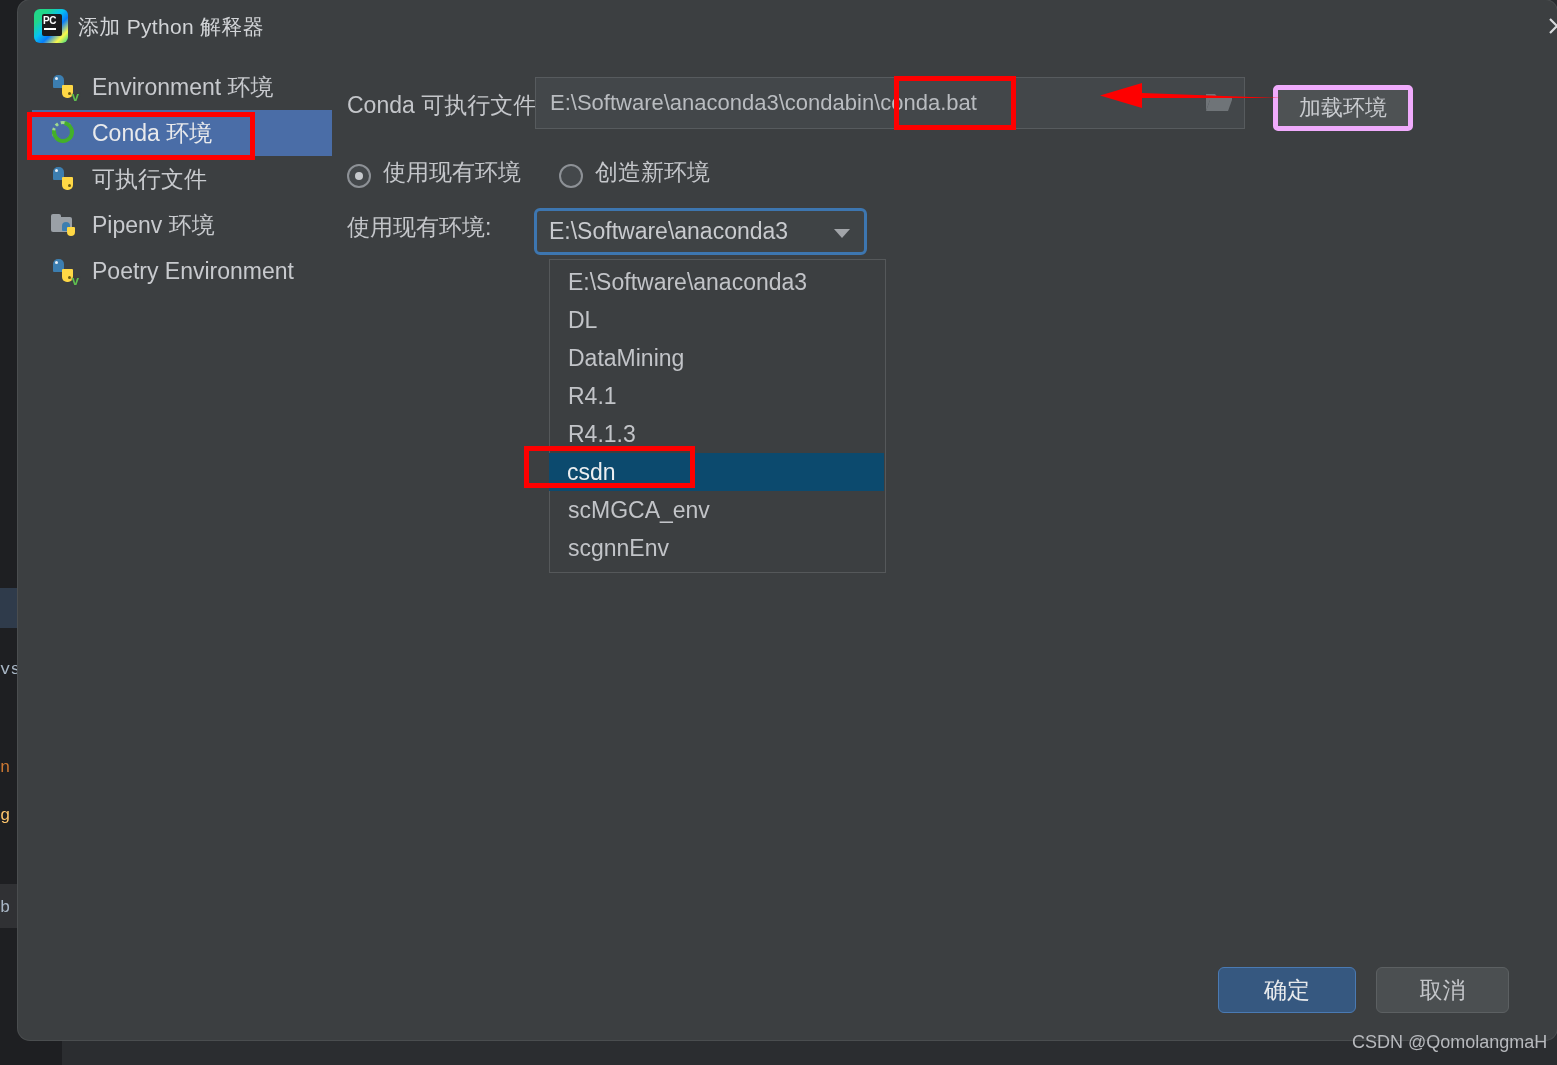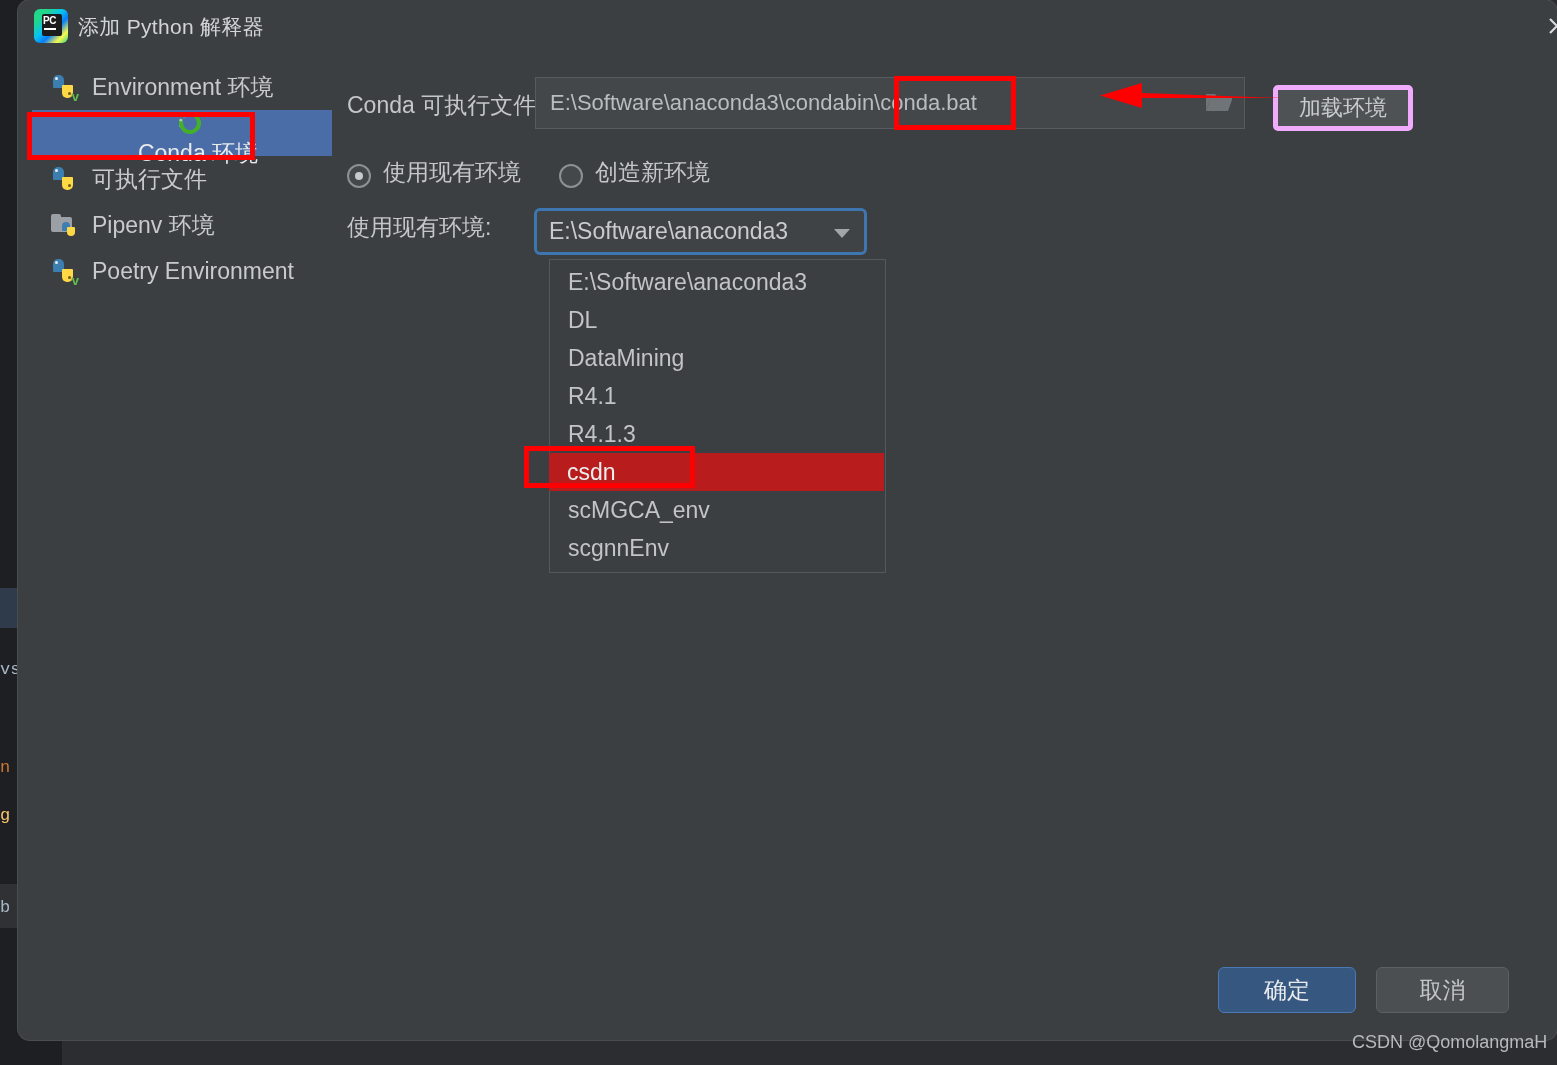--- a/index.html
+++ b/index.html
@@ -132,21 +132,20 @@
   }
   .nav-item .nav-label {
     font-size: 23px;
     color: #c8cace;
     margin-left: 14px;
     white-space: nowrap;
   }
   .nav-item.selected {
     background: #4a6da7;
     width: 300px;
-    flex-direction: column;
   }
   .nav-item.selected .nav-label { color: #e9eaec; }
 
   .nav-ico { width: 28px; height: 28px; position: relative; flex: 0 0 28px; }
 
   
   .ico-python::before {
     content:"";
     position:absolute; left:3px; top:2px;
     width:11px; height:13px;
@@ -346,21 +345,21 @@
     display: flex;
     align-items: center;
     padding-left: 18px;
     font-size: 23px;
     color: #c2c4c8;
     white-space: nowrap;
     cursor: pointer;
     box-sizing: border-box;
   }
   .dd-item.highlight {
-    background: #b91c1c;
+    background: #0c4a6e;
     color: #eceef0;
     width: 335px;
     margin-left: -1px;
   }
 
   
   .ok-btn {
     position: absolute;
     left: 1200px; top: 967px;
     width: 138px; height: 46px;

